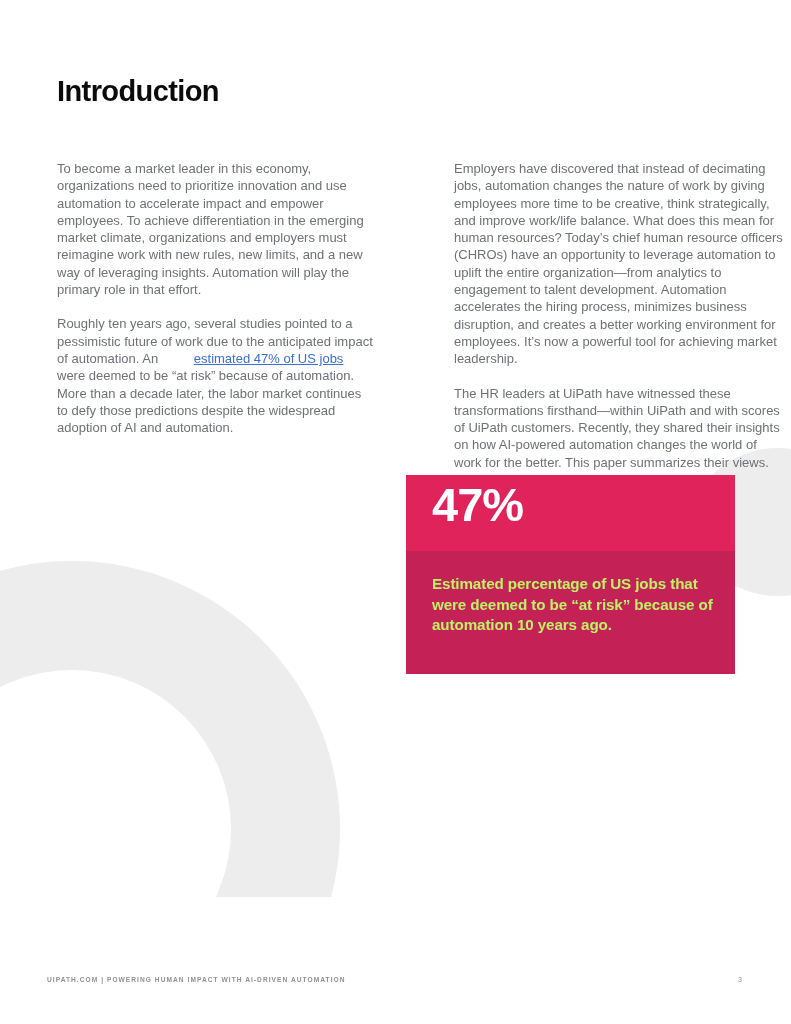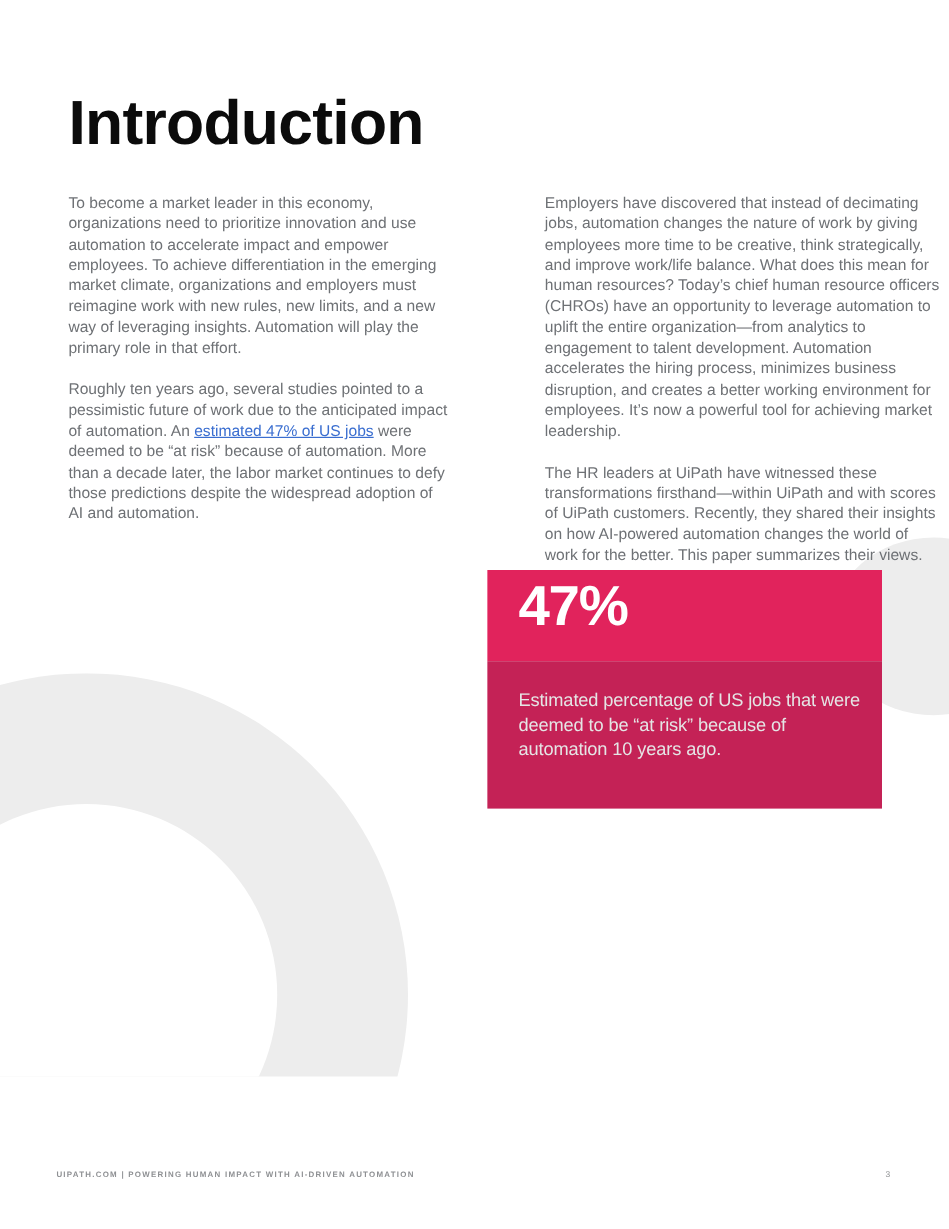--- a/index.html
+++ b/index.html
@@ -56,21 +56,21 @@
     height: 148px;
     border-radius: 85px / 74px;
     background: #ededed;
   }
 
   
   .page-title {
     position: absolute;
     left: 57px;
     top: 76px;
-    font-size: 52px;
+    font-size: 29px;
     font-weight: bold;
     letter-spacing: -0.6px;
     color: #0b0b0b;
     line-height: 1.05;
     margin: 0;
   }
 
   
   .col {
     position: absolute;
@@ -81,20 +81,21 @@
     letter-spacing: 0.0px;
   }
   .col-left  { left: 57px;  top: 160px; }
   .col-right { left: 406px; top: 160px; width: 330px; margin-left: 48px; }
 
   .col p { margin: 0 0 17px 0; }
 
   .inline-link {
     color: #3a6ed0;
     text-decoration: underline;
+    margin-left: 32px;
   }
 
   
   .stat-card {
     position: absolute;
     left: 406px;
     top: 475px;
     width: 329px;
     height: 199px;
     overflow: hidden;
@@ -119,22 +120,22 @@
     height: 123px;
     background: #c42256;
     position: relative;
   }
   .stat-caption {
     position: absolute;
     left: 26px;
     top: 23px;
     right: 16px;
     font-size: 15.2px;
-    font-weight: normal;
-    color: #e5e5e5;
+    font-weight: bold;
+    color: #bef264;
     line-height: 20.5px;
     letter-spacing: -0.1px;
   }
 
   
   .footer {
     position: absolute;
     left: 47px;
     top: 976px;
     font-size: 6.6px;

